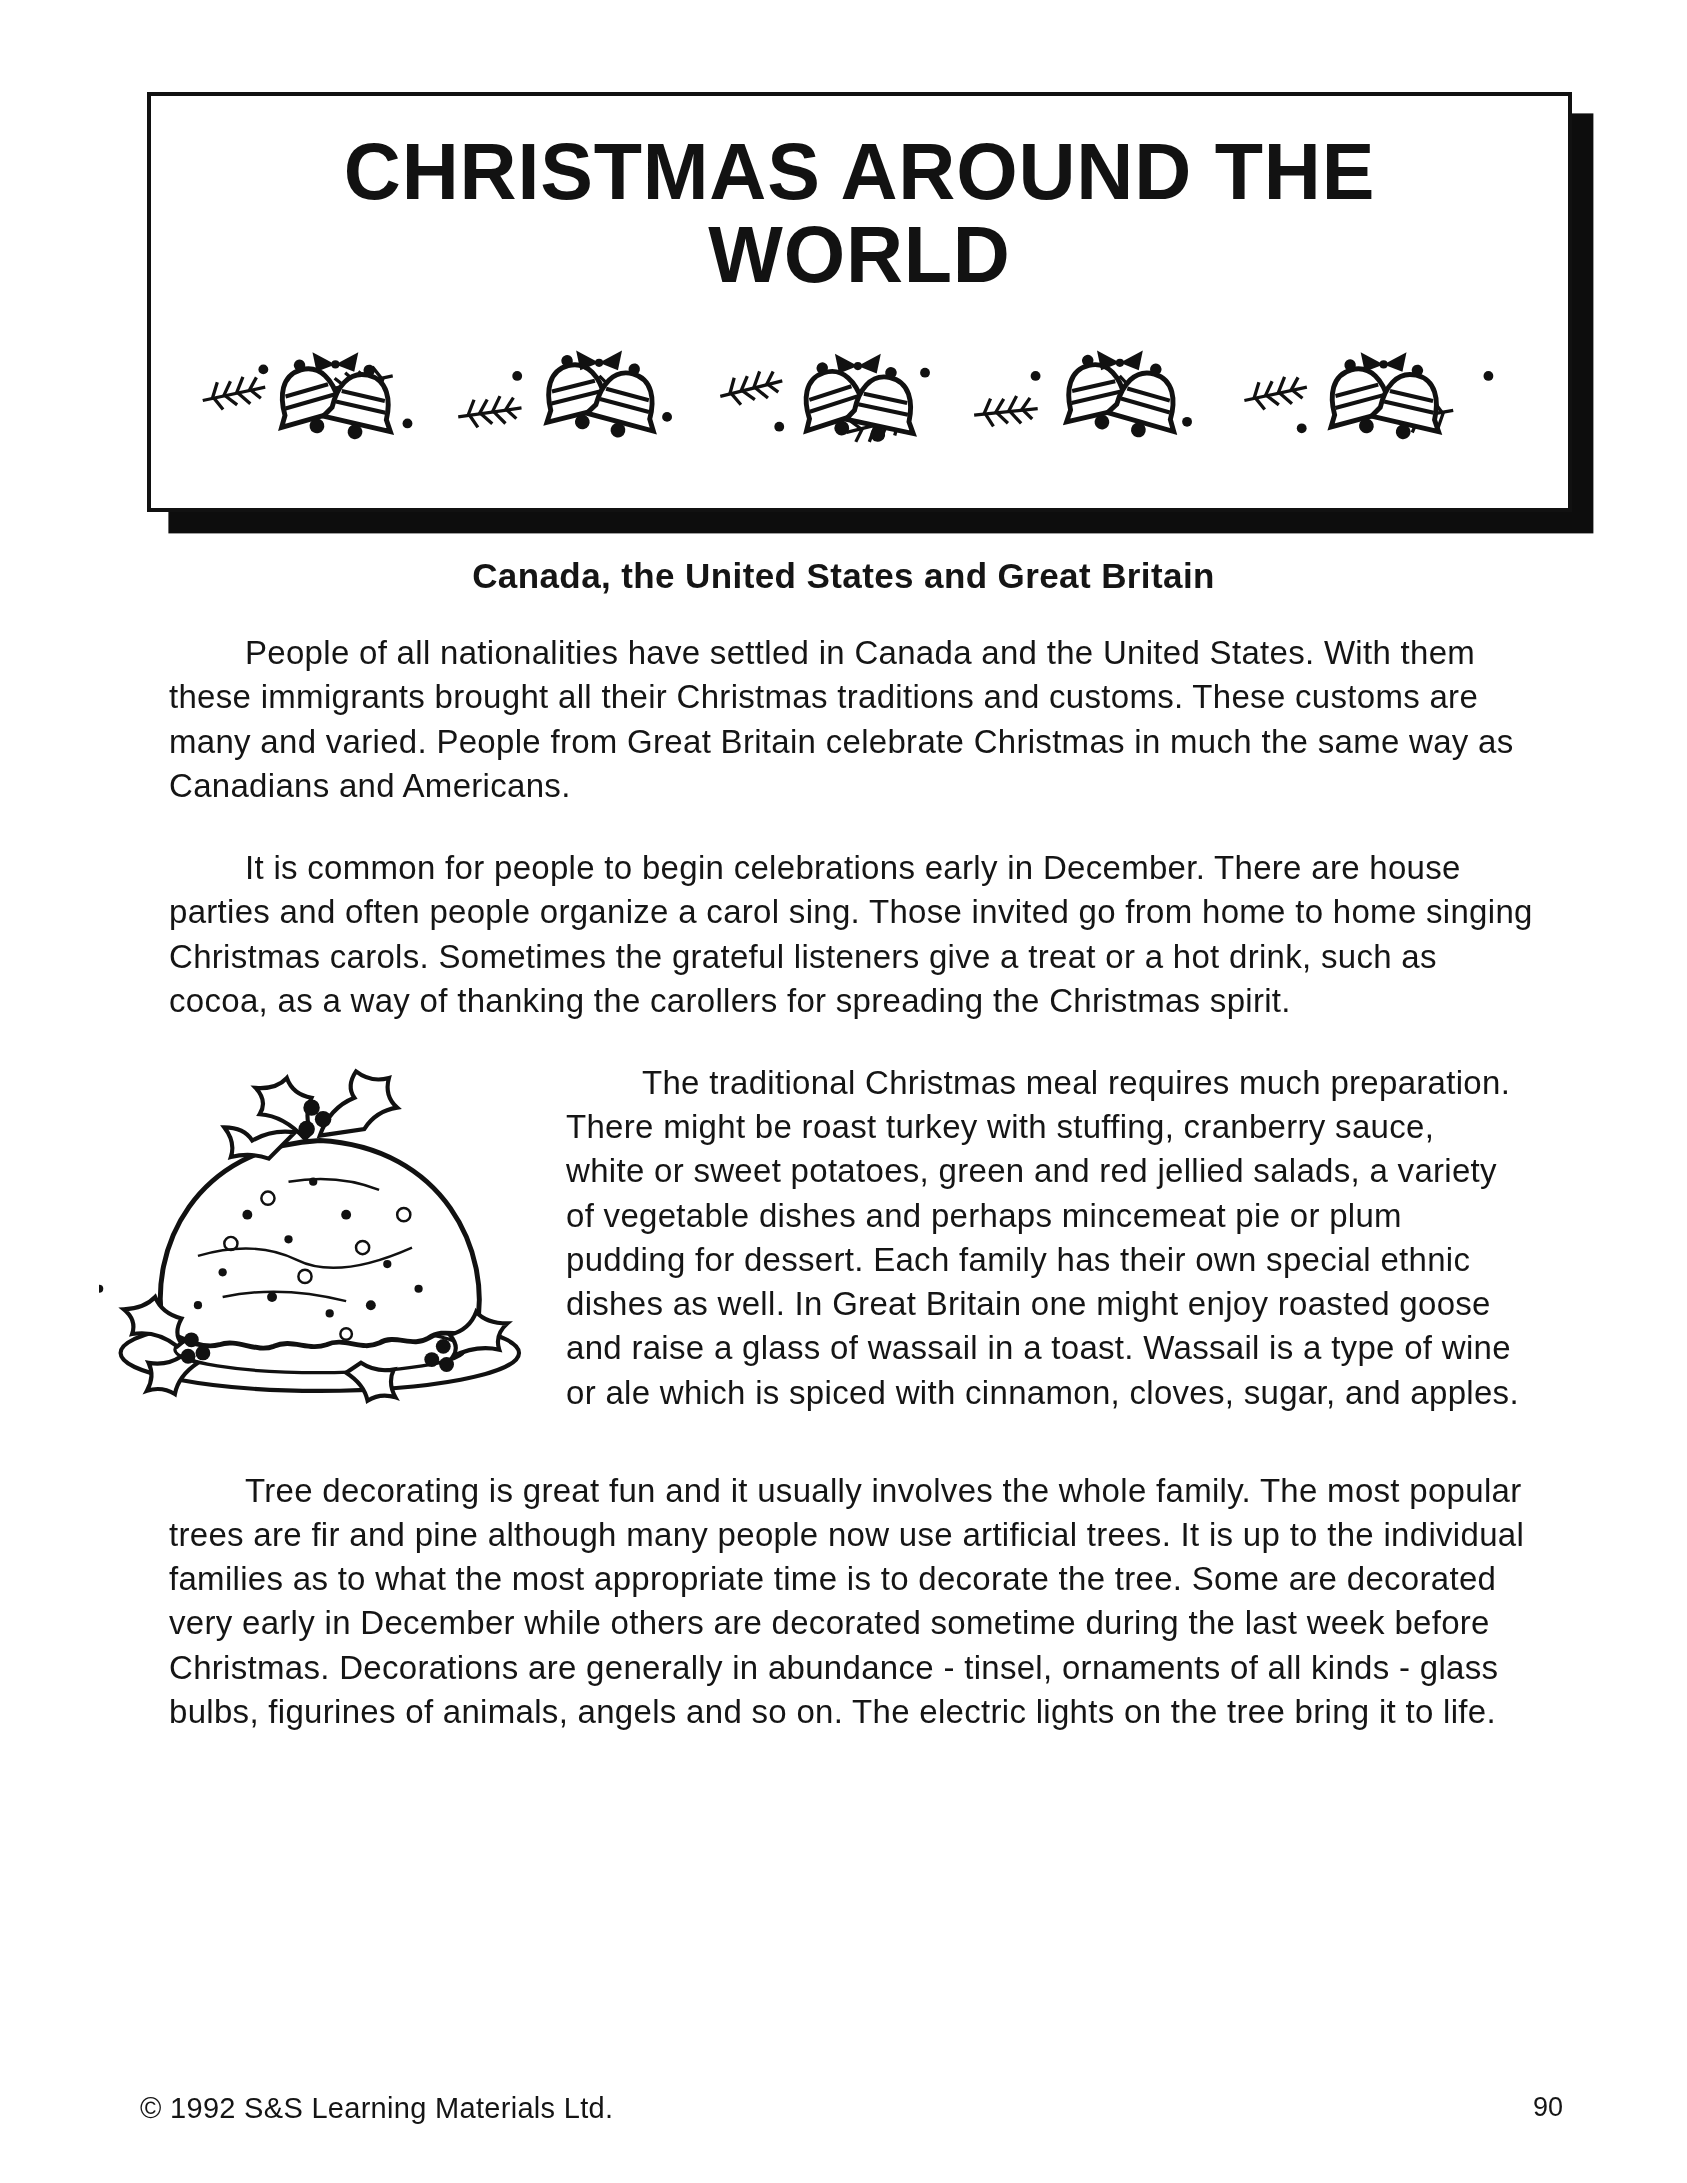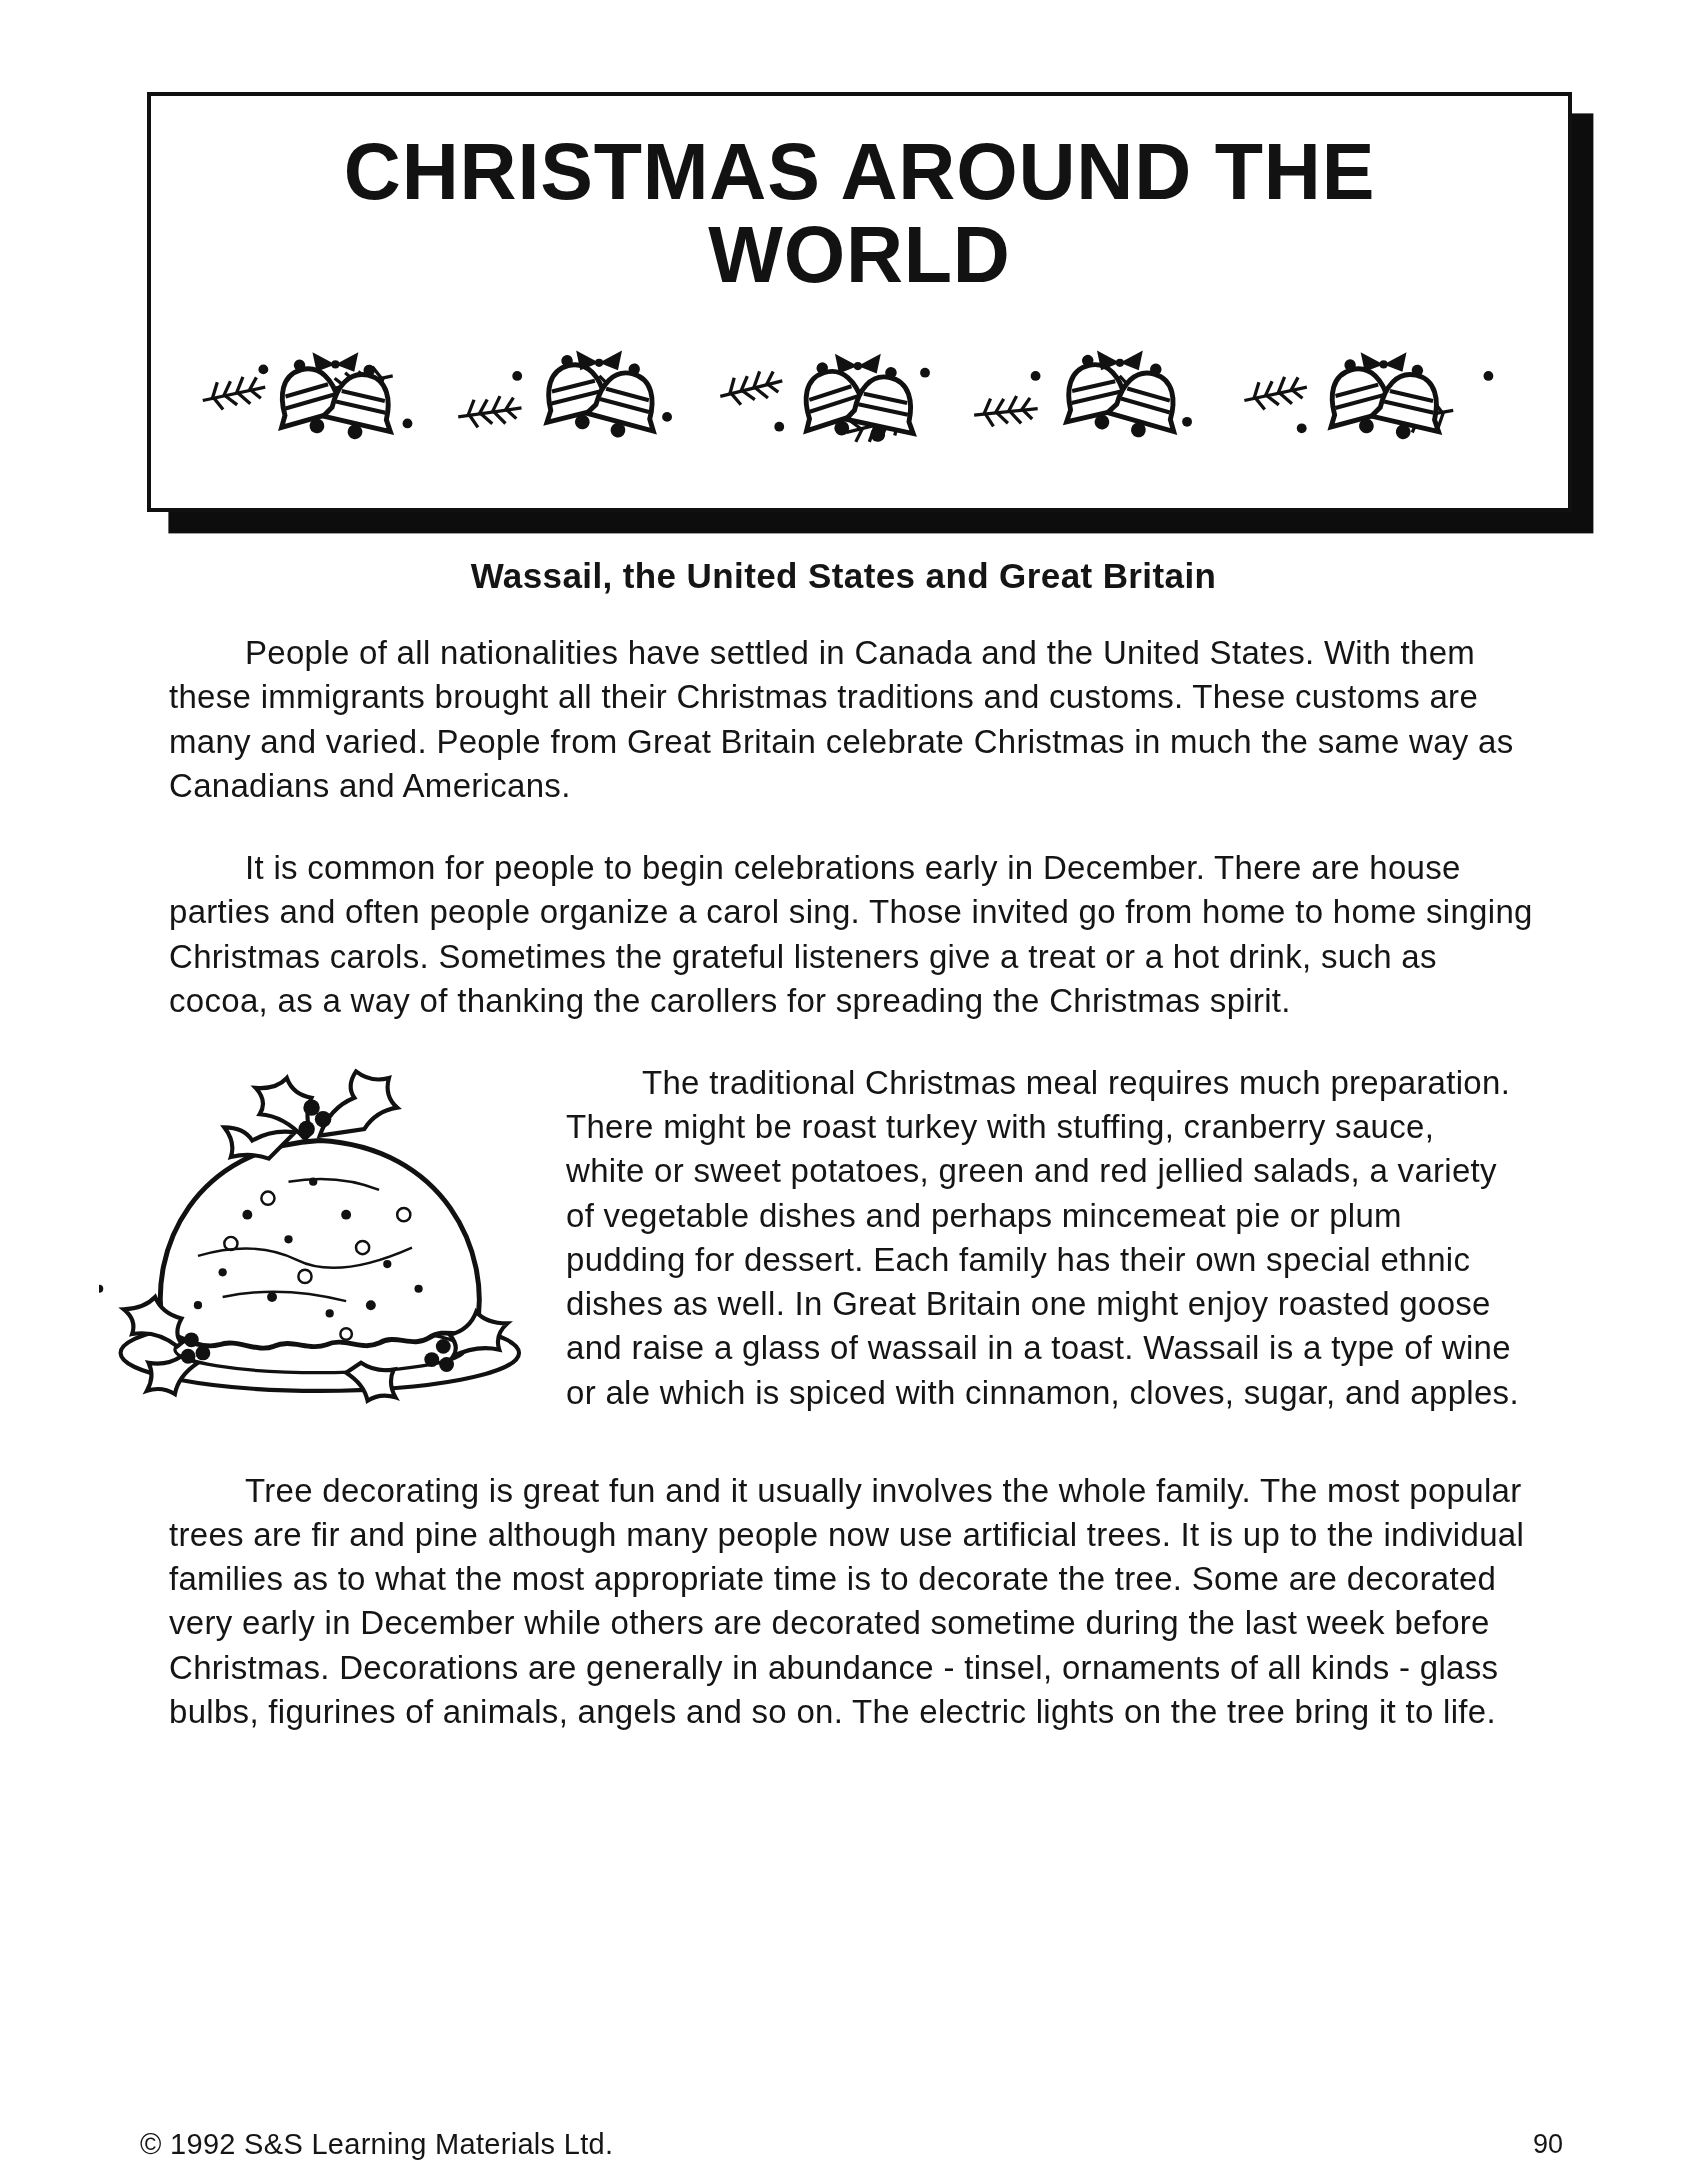--- a/index.html
+++ b/index.html
@@ -65,22 +65,21 @@
   .pudding-float svg { width: 100%; height: 100%; display: block; }
 
   
   .footer {
     position: absolute;
     top: 2000px;
     left: 140px;
     right: 124px;
     display: flex;
     justify-content: space-between;
-    align-items: center;
-    margin-top: 36px;
+    align-items: flex-start;
   }
   .copyright { font-size: 29px; letter-spacing: 0.3px; }
   .page-number { font-size: 27px; }
 </style>
 </head>
 <body>
 
 <div class="page">
 
   <div class="header-wrap">
@@ -145,21 +144,21 @@
           <use href="#bell" transform="translate(1432,105) rotate(-15)"></use>
           <use href="#bell" transform="translate(1490,112) rotate(13)"></use>
           <use href="#bow" transform="translate(1460,56)"></use>
           <circle cx="1360" cy="134" r="6" fill="#111"></circle>
             <circle cx="1588" cy="70" r="6" fill="#111"></circle>
         </svg>
       </div>
     </div>
   </div>
 
-  <h2 class="subtitle">Wassail, the United States and Great Britain</h2>
+  <h2 class="subtitle">Canada, the United States and Great Britain</h2>
 
   <div class="content">
     <p>People of all nationalities have settled in Canada and the United States. With them these immigrants brought all their Christmas traditions and customs. These customs are many and varied. People from Great Britain celebrate Christmas in much the same way as Canadians and Americans.</p>
     <p>It is common for people to begin celebrations early in December. There are house parties and often people organize a carol sing. Those invited go from home to home singing Christmas carols. Sometimes the grateful listeners give a treat or a hot drink, such as cocoa, as a way of thanking the carollers for spreading the Christmas spirit.</p>
 
     <div class="wrap-block">
       <div class="pudding-float">
         <svg viewBox="0 0 545 430" aria-hidden="true">
 
           <ellipse cx="268" cy="368" rx="242" ry="46" fill="#fff" stroke="#111" stroke-width="5"></ellipse>

